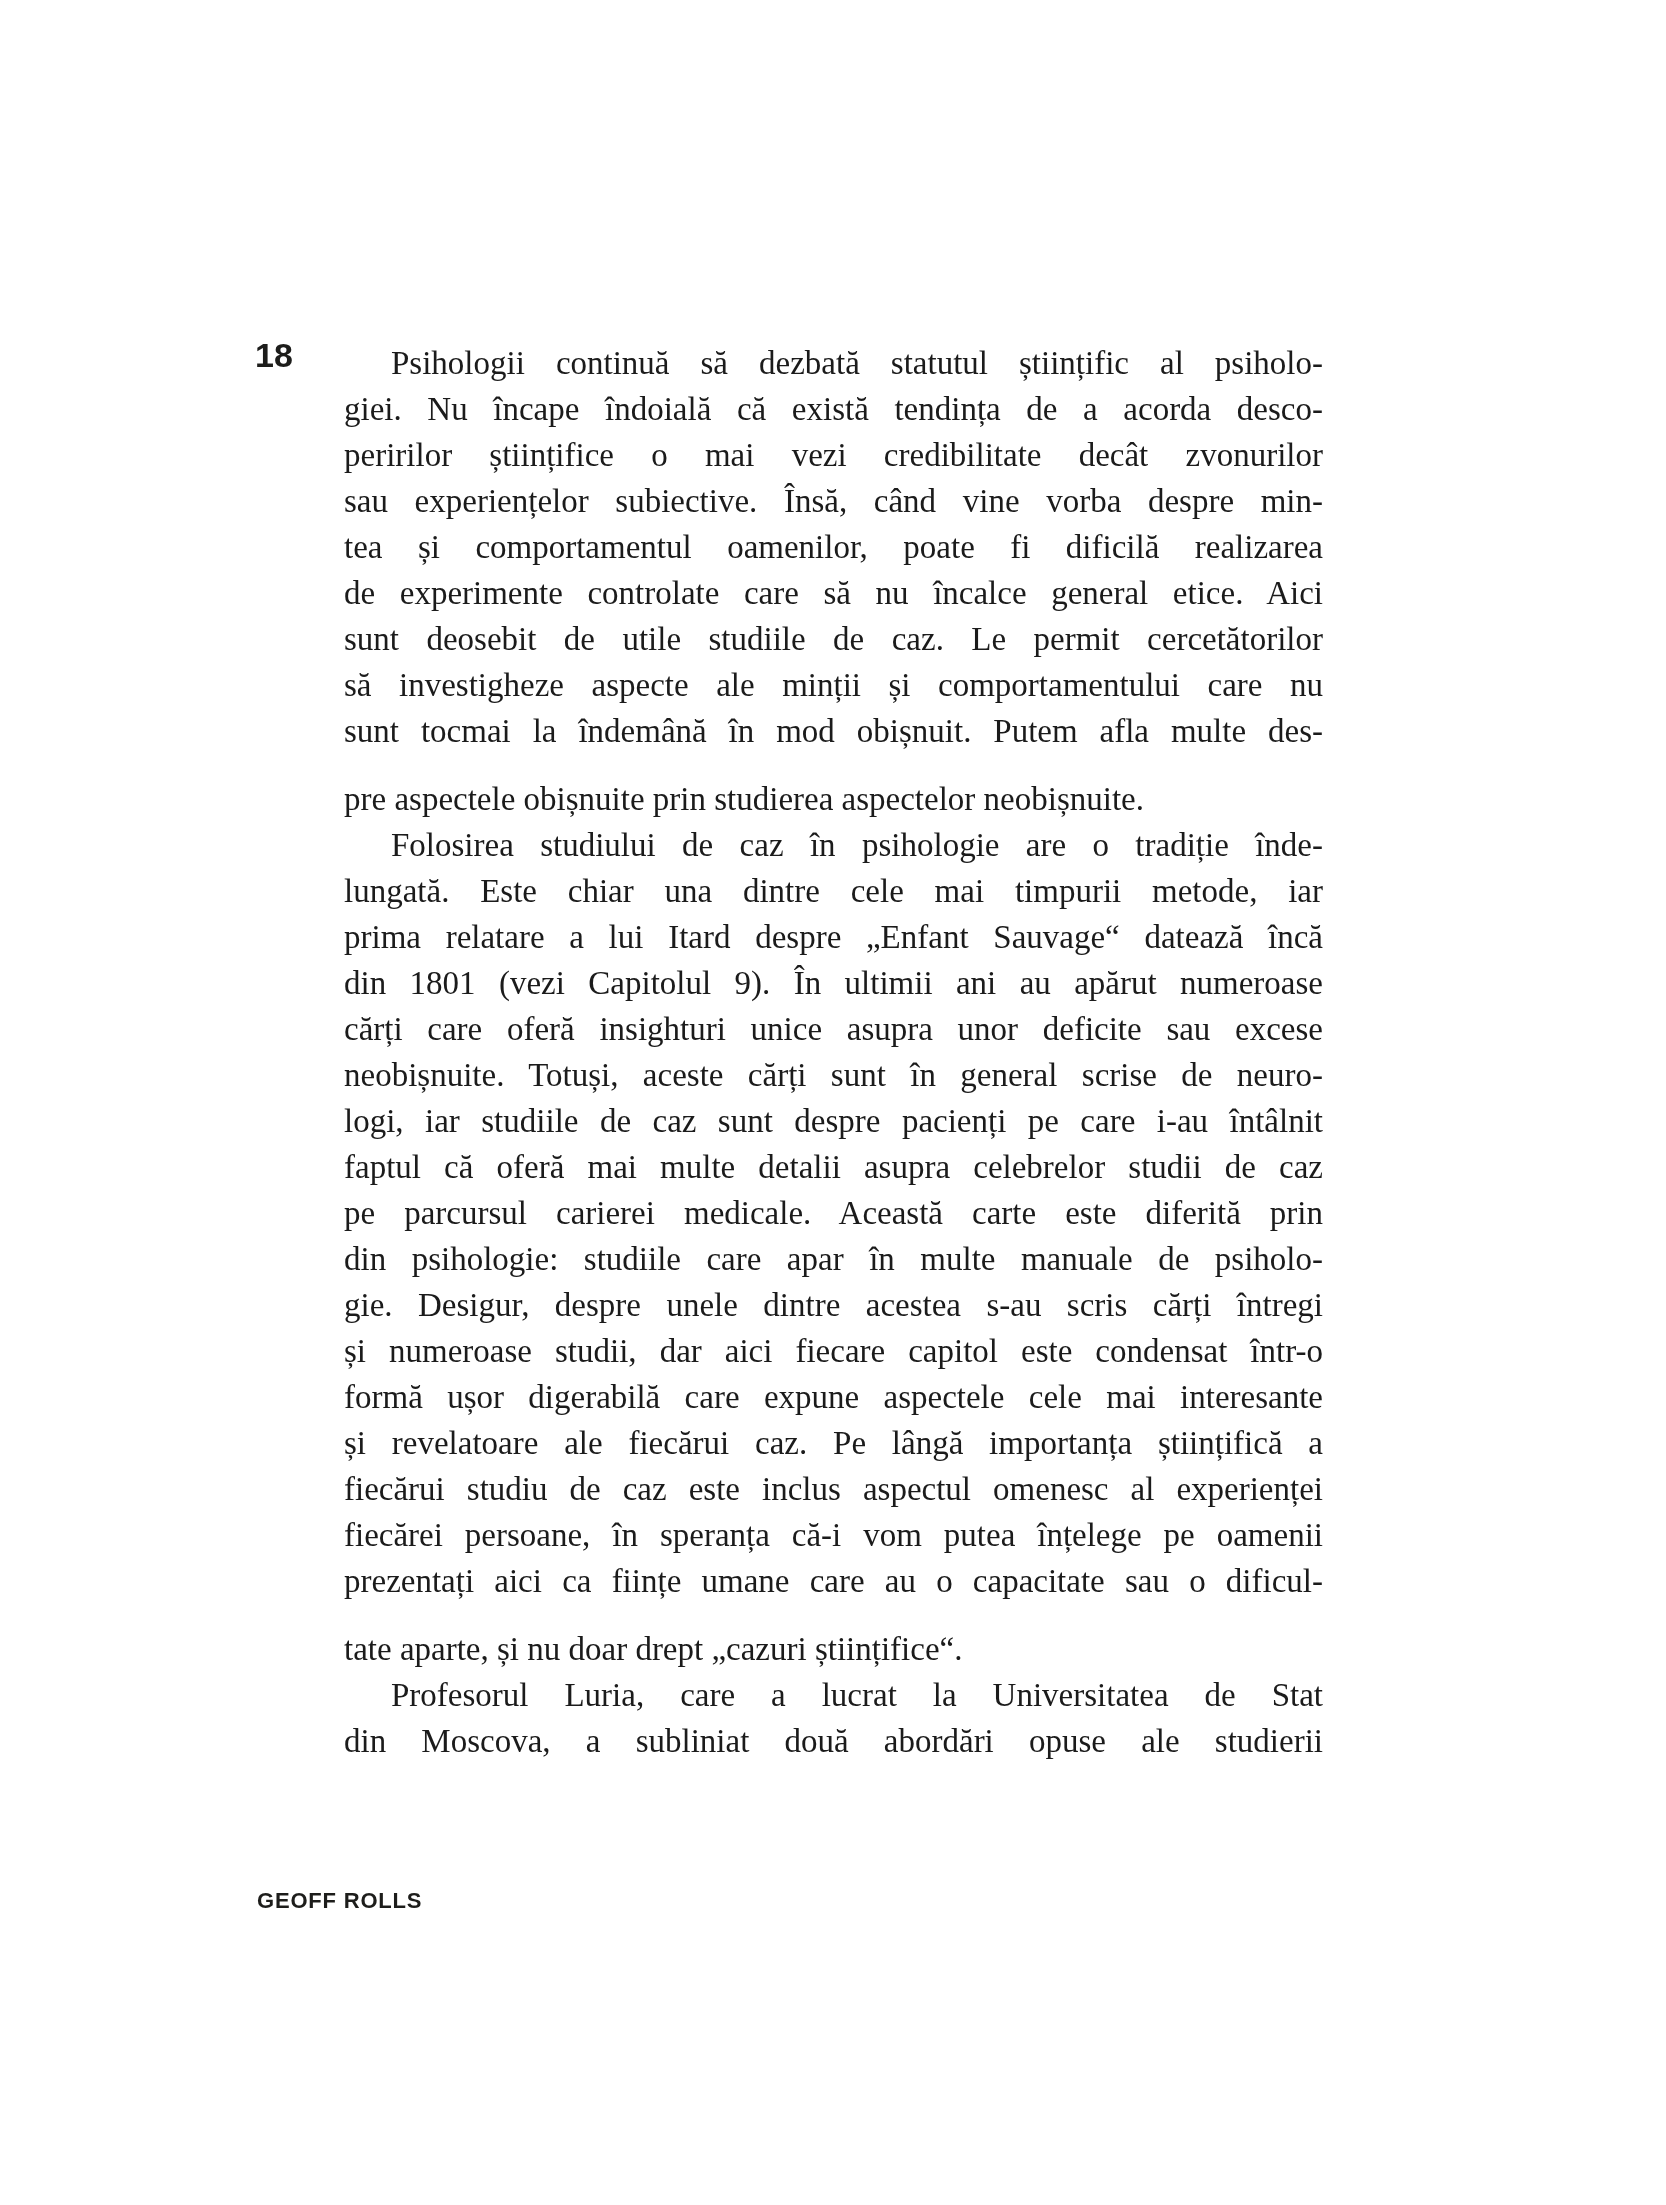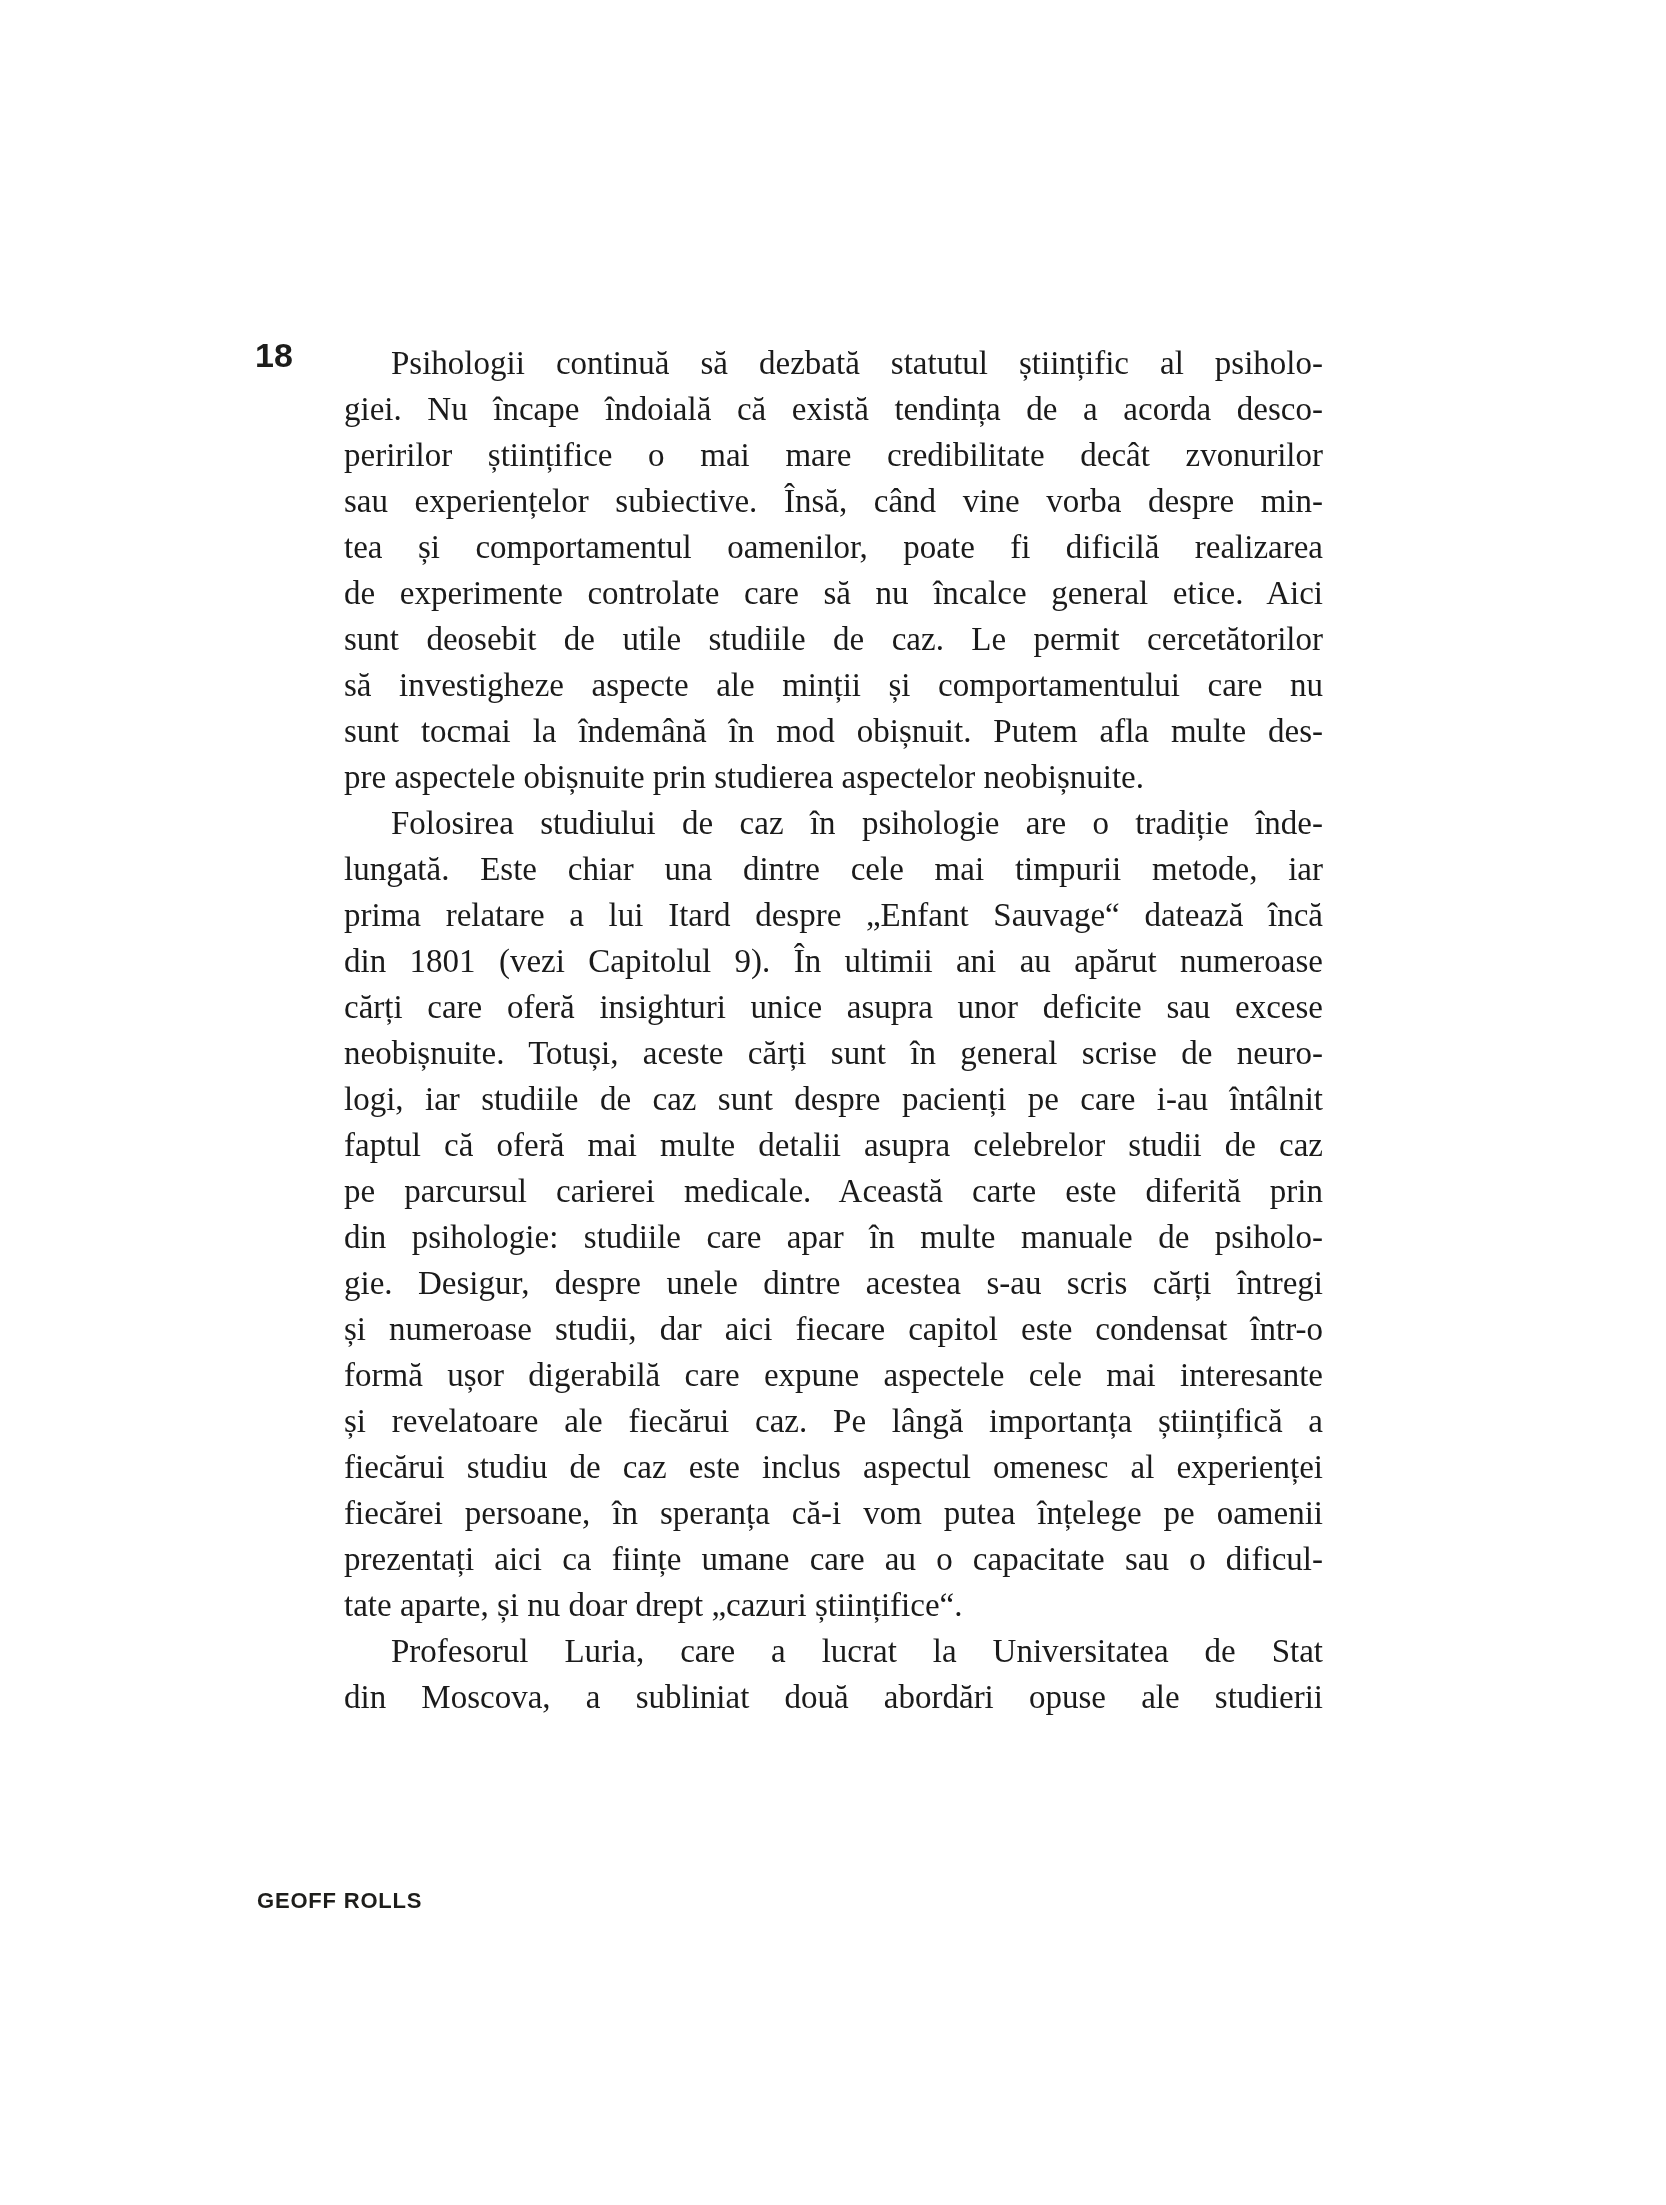--- a/index.html
+++ b/index.html
@@ -35,21 +35,21 @@
     color: #1b1b1b;
     overflow: hidden;
   }
   .paragraph { margin: 0; padding: 0; }
   .line {
     text-align: justify;
     text-align-last: justify;
     height: 46px;
     overflow: visible;
   }
-  .line.para-end { text-align-last: left; }
+  .line.para-end { text-align-last: left; margin-top: 22px; }
   .line.indented { text-indent: 47px; }
   .footer {
     position: absolute;
     left: 257px;
     top: 1888px;
     font-family: "Liberation Sans", sans-serif;
     font-weight: 600;
     font-size: 22px;
     line-height: 26px;
     letter-spacing: 0.8px;
@@ -59,21 +59,21 @@
 </head>
 <body>
 
 <div class="page">
   <div class="folio">18</div>
 
   <div class="text-block" id="text-block">
       <div class="paragraph">
         <div class="line indented">Psihologii continuă să dezbată statutul științific al psiholo-</div>
         <div class="line">giei. Nu încape îndoială că există tendința de a acorda desco-</div>
-        <div class="line">peririlor științifice o mai mare credibilitate decât zvonurilor</div>
+        <div class="line">peririlor științifice o mai vezi credibilitate decât zvonurilor</div>
         <div class="line">sau experiențelor subiective. Însă, când vine vorba despre min-</div>
         <div class="line">tea și comportamentul oamenilor, poate fi dificilă realizarea</div>
         <div class="line">de experimente controlate care să nu încalce general etice. Aici</div>
         <div class="line">sunt deosebit de utile studiile de caz. Le permit cercetătorilor</div>
         <div class="line">să investigheze aspecte ale minții și comportamentului care nu</div>
         <div class="line">sunt tocmai la îndemână în mod obișnuit. Putem afla multe des-</div>
         <div class="line para-end">pre aspectele obișnuite prin studierea aspectelor neobișnuite.</div>
       </div>
       <div class="paragraph">
         <div class="line indented">Folosirea studiului de caz în psihologie are o tradiție înde-</div>

